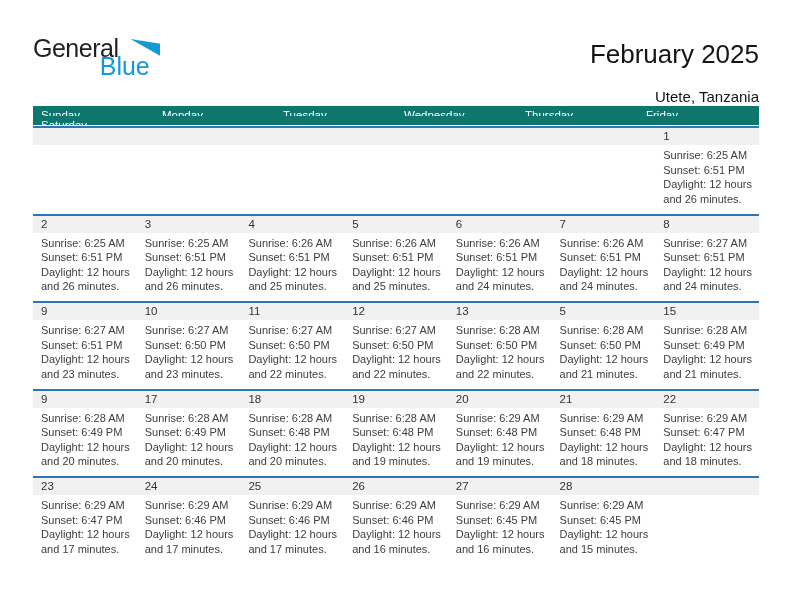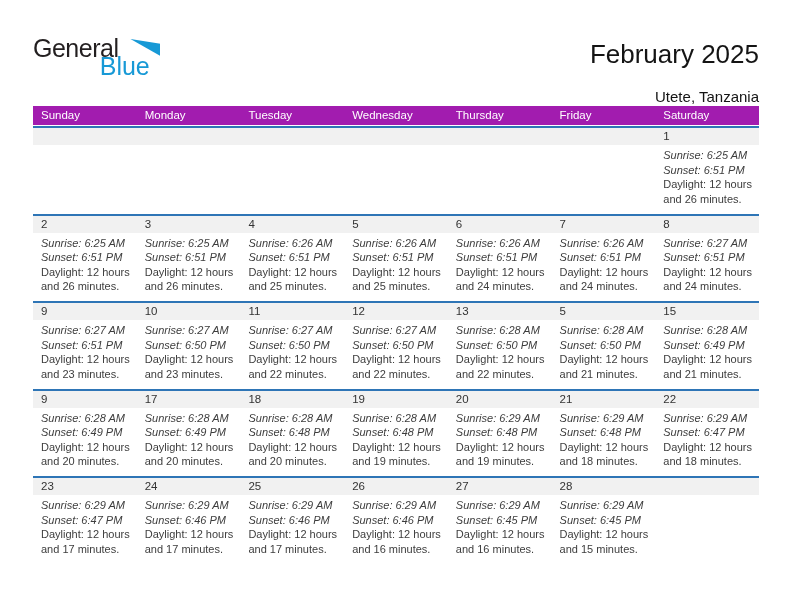--- a/index.html
+++ b/index.html
@@ -39,22 +39,22 @@
     text-align: center;
   }
   .titles { text-align: right; padding-top: 4px; }
   .month-title { font-size: 26px; color: #141414; line-height: 1.1; }
   .location-subtitle { font-size: 15px; color: #141414; margin-top: 19px; }
 
   
   .calendar { width: 726px; }
   .weekday-row {
     display: grid;
-    grid-template-columns: repeat(7, 1fr);
-    background: #a21caf;
+    grid-template-columns: repeat(6, 1fr);
+    background: #0f766e;
     height: 19px;
     margin-bottom: 1px;
   }
   .weekday-cell {
     color: #ffffff;
     font-size: 11.5px;
     line-height: 19px;
     padding-left: 8px;
     white-space: nowrap;
     overflow: hidden;
@@ -73,21 +73,21 @@
     line-height: 17px;
     padding-left: 8px;
     color: #333333;
   }
   .day-details {
     padding: 3px 6px 0 8px;
     font-size: 11px;
     line-height: 14.5px;
     color: #3d3d3d;
   }
-  .day-details .line { white-space: nowrap; font-style: italic; }
+  .day-details .line { white-space: nowrap; }
   .day-details .daylight { white-space: pre-line; }
 </style>
 </head>
 <body>
 
 <div class="page">
 
   <div class="top">
     <div class="logo">
       <div class="logo-line1">

